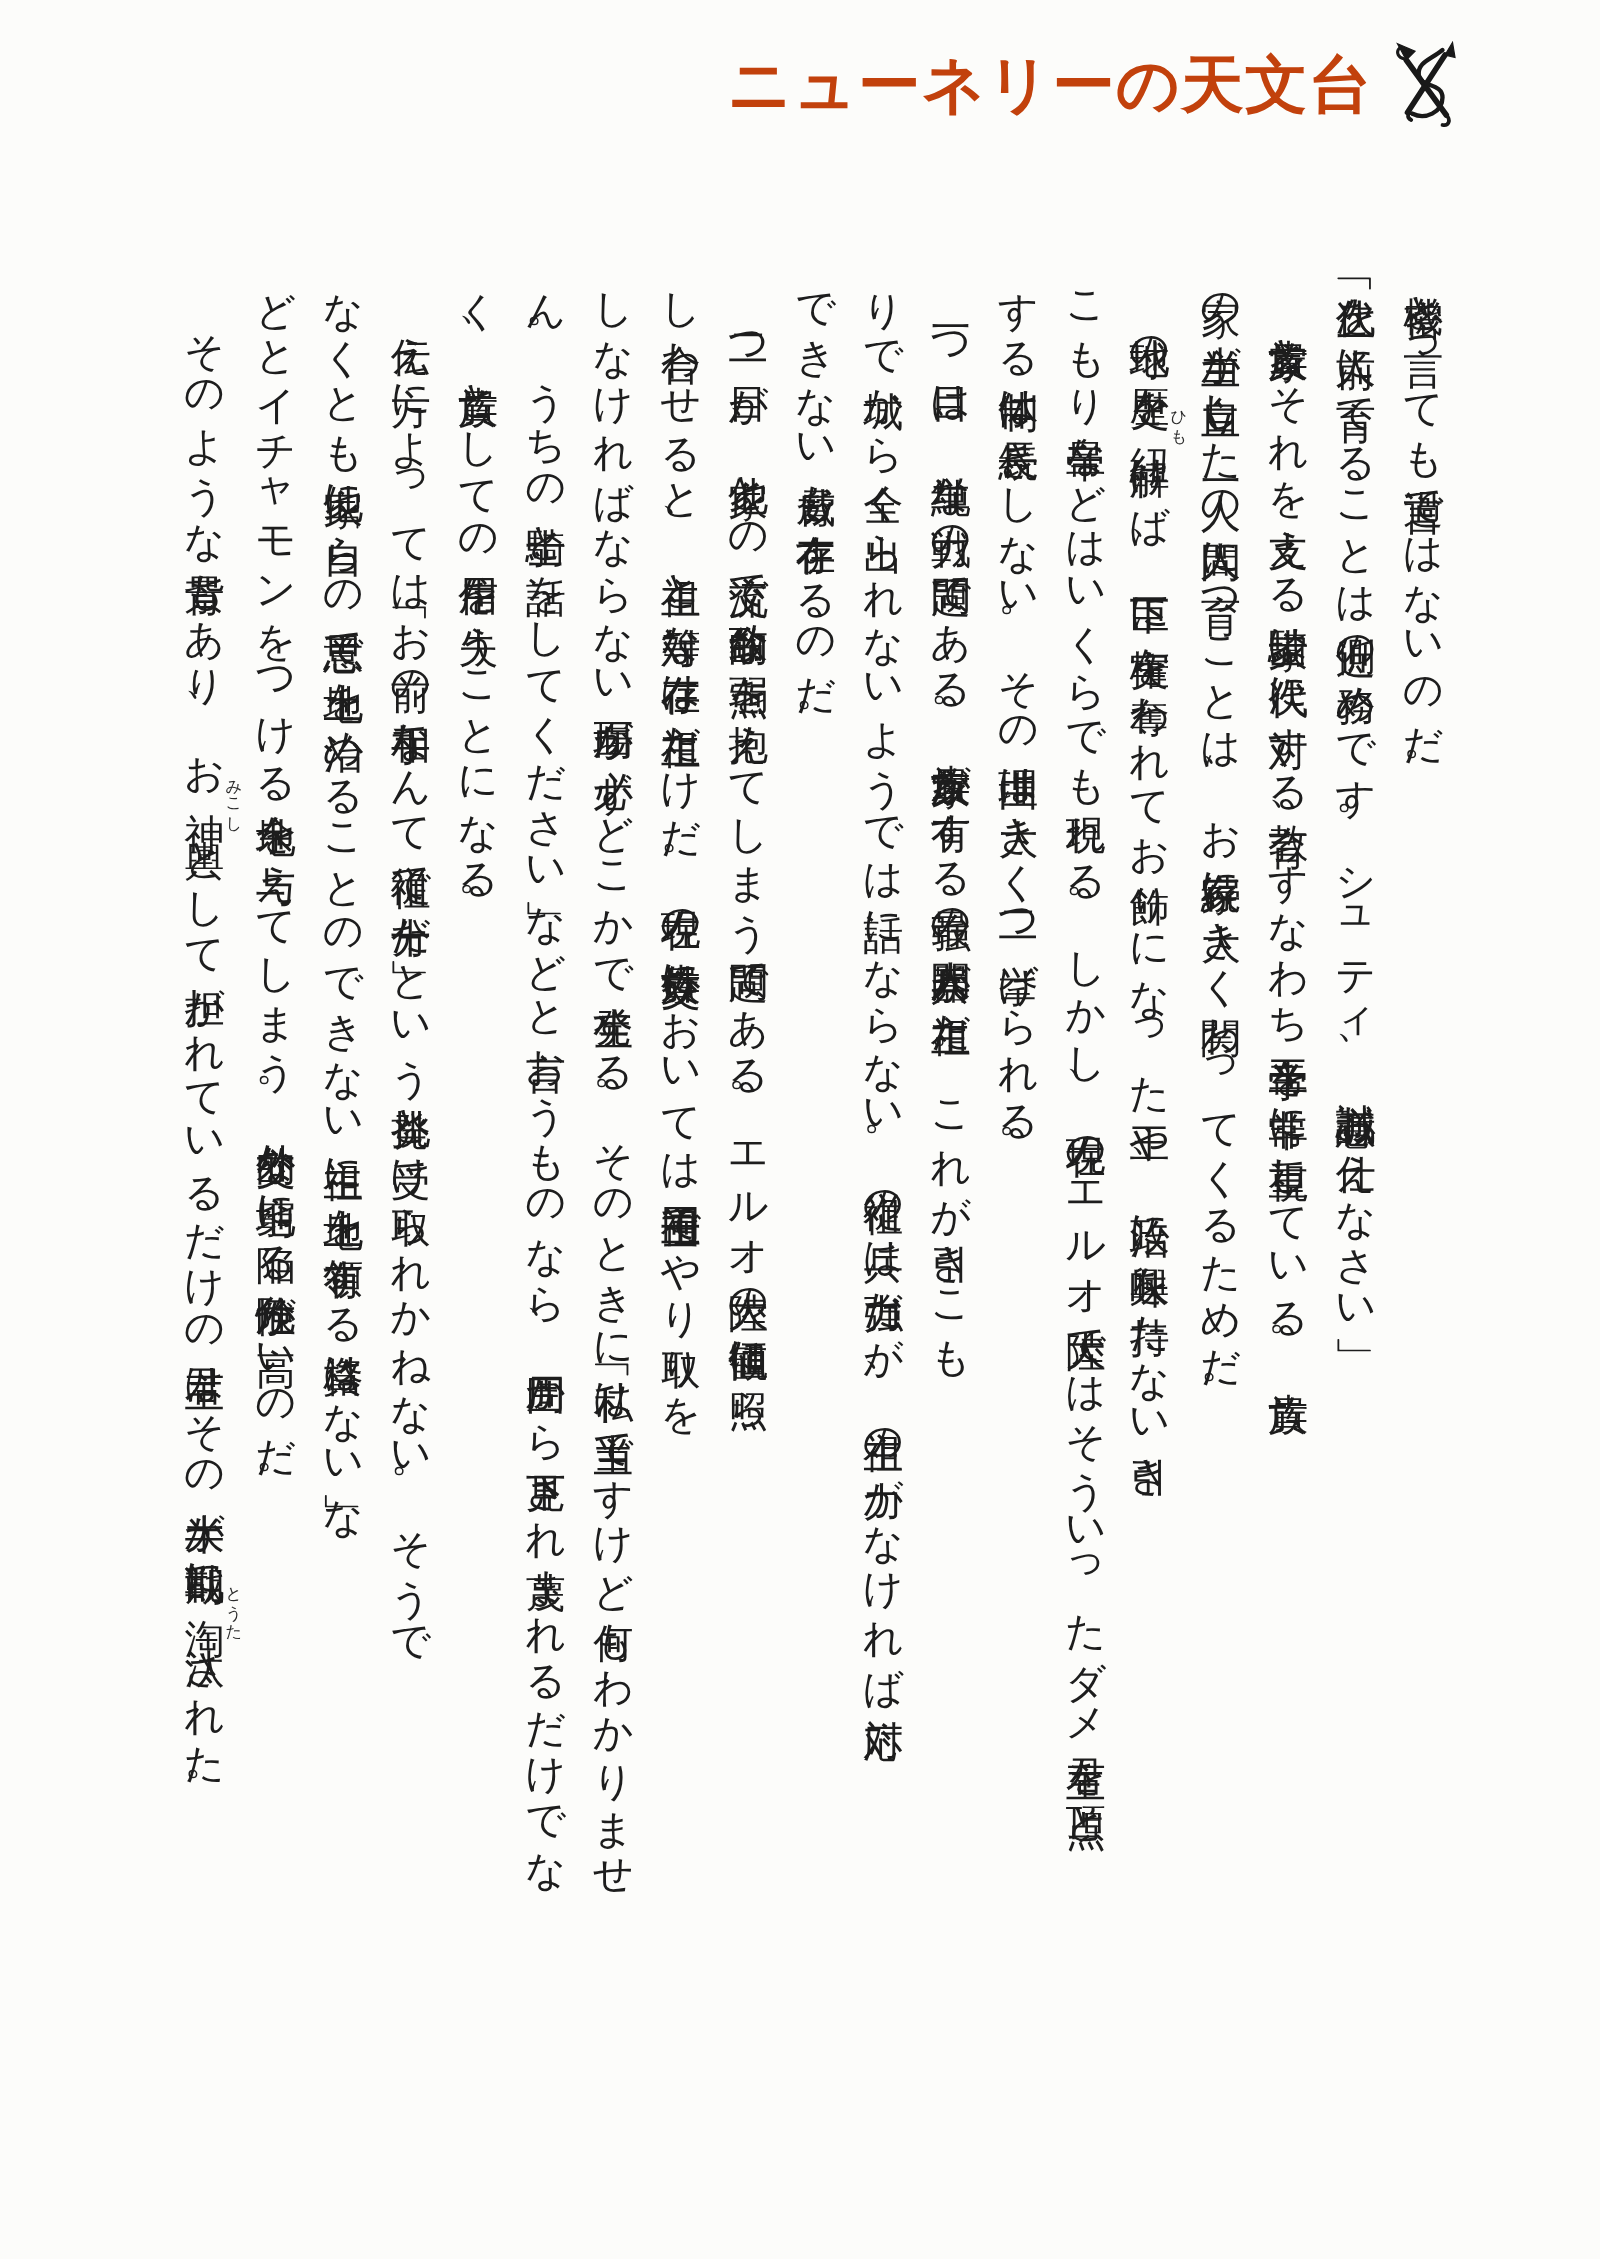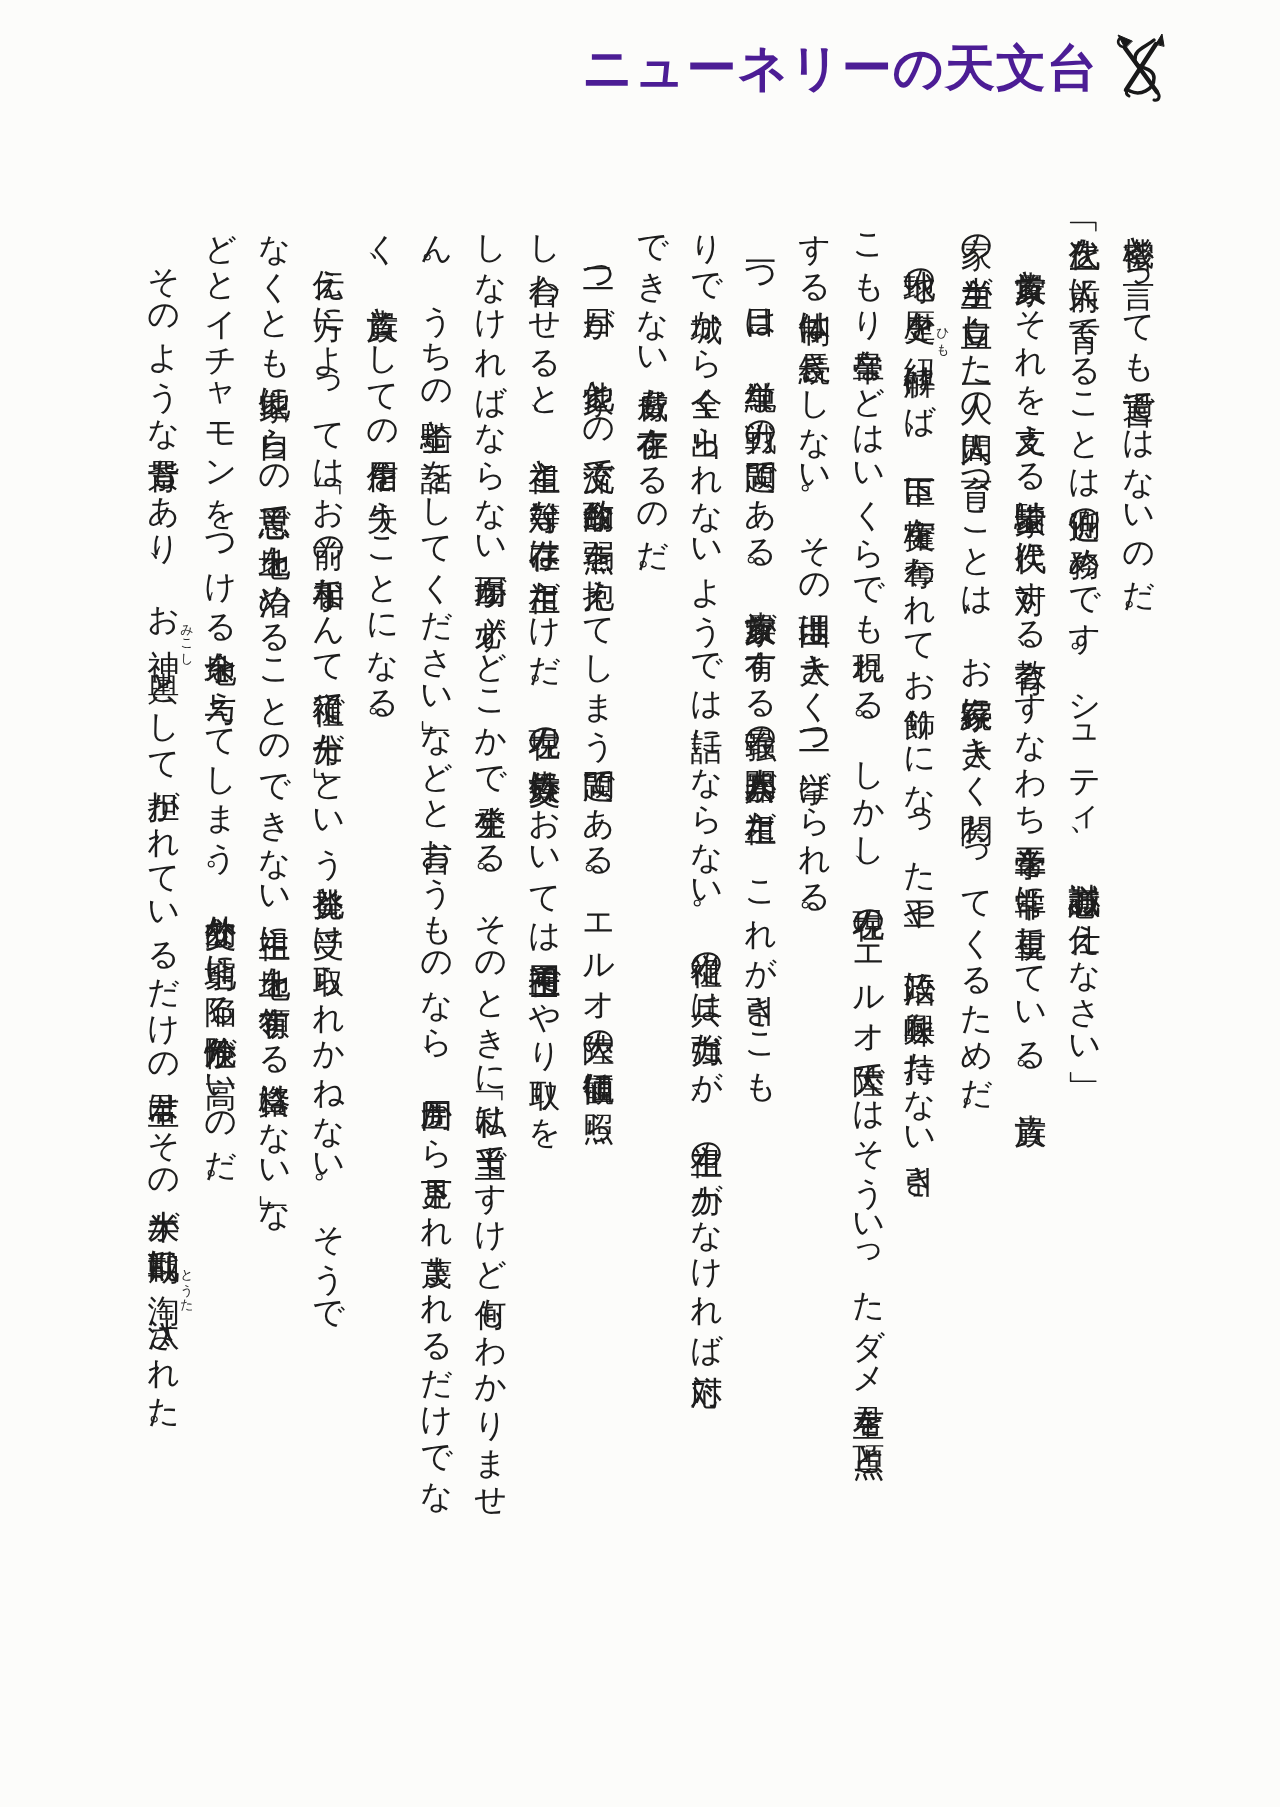--- a/index.html
+++ b/index.html
@@ -13,21 +13,21 @@
   
   .header{
     position:absolute;top:28px;right:110px;
     display:flex;align-items:center;gap:12px;
   }
   .page-title{
     font-size:50px;
     font-weight:700;
     letter-spacing:1px;
     line-height:1.1;
-    color:#4c1d95;
+    color:#c2410c;
     white-space:nowrap;
   }
   .crest{width:60px;height:80px;flex:0 0 auto;}
   
   .text-block{
     position:absolute;
     top:212px;left:140px;
     width:1026px;height:1495px;
     display:flex;
     flex-direction:row-reverse;

